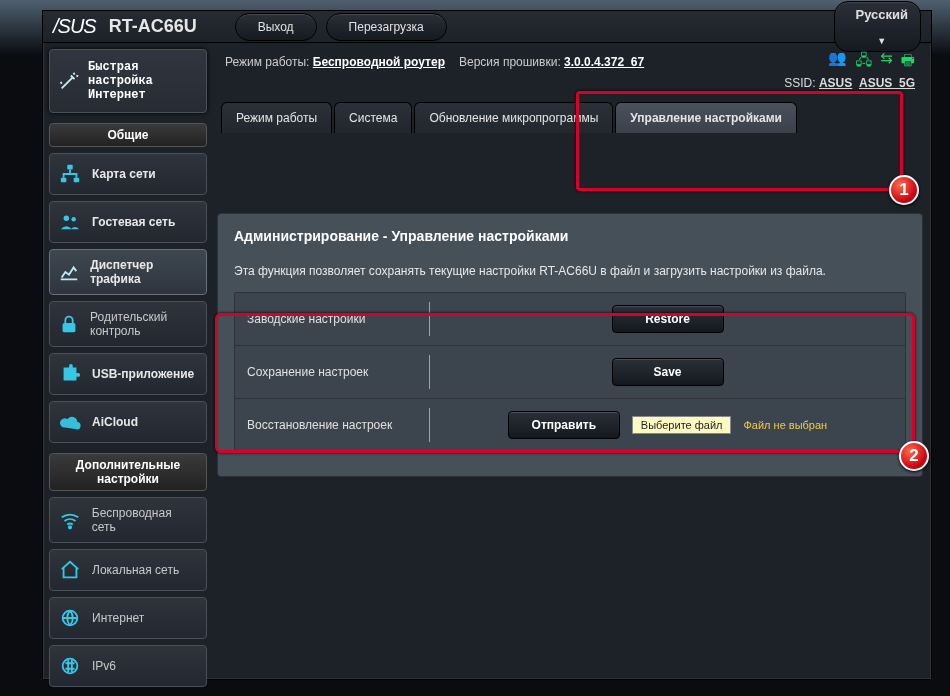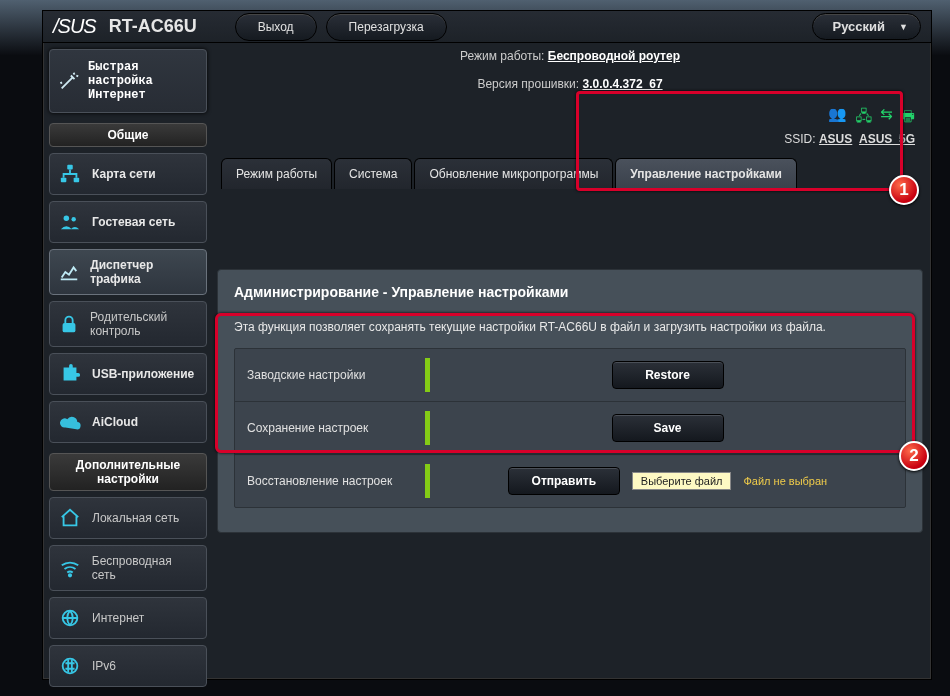--- a/index.html
+++ b/index.html
@@ -40,20 +40,21 @@
     box-shadow: inset 0 1px 0 #444;
   }
   .spacer { flex: 1; }
   .langbtn {
     display: flex; align-items: center; gap: 14px;
     background: linear-gradient(#2a2f38, #151a20);
     border: 1px solid #000; border-radius: 14px;
     padding: 5px 12px 5px 20px;
     color: #e0e0e0; font-weight: bold; font-size: 13px; cursor: pointer;
     box-shadow: inset 0 1px 0 #444;
+    flex-direction: column;
   }
   .langbtn .arrow { font-size: 9px; }
 
   .columns { display: flex; }
   .sidebar { width: 170px; padding: 6px; }
   .qis {
     display: flex; align-items: center; gap: 8px;
     background: linear-gradient(#30363f, #272c34);
     border: 1px solid #4a5059; border-radius: 4px;
     padding: 10px 8px; color: #fff; font-weight: bold; font-size: 12px;
@@ -73,21 +74,21 @@
     color: #e8e8e8; font-size: 12px; font-weight: bold;
   }
   .navitem.active { background: linear-gradient(#3e4750, #2e353e); border-color: #6a727c; }
   .navitem.dim { color: #c8c8c8; font-weight: normal; }
   .navicon { width: 24px; height: 24px; display: flex; align-items: center; justify-content: center; color: #37c7e6; }
   .navicon svg { width: 22px; height: 22px; }
 
   .main { flex: 1; padding: 0 8px 8px 4px; position: relative; }
   .statusbar {
     display: flex; align-items: center; gap: 14px;
-    padding: 6px 8px 2px; font-size: 12px; color: #ddd; flex-direction: column;
+    padding: 6px 8px 2px; font-size: 12px; color: #ddd;
   }
   .statusbar .k { color: #ccc; }
   .statusbar .v { color: #fff; font-weight: bold; text-decoration: underline; }
   .status-icons { margin-left: auto; display: flex; gap: 8px; }
   .status-icons span { color: #22d36a; font-size: 15px; }
   .ssidline { padding: 0 8px 6px; font-size: 12px; color: #ddd; text-align: right; }
   .ssidline .v { font-weight: bold; text-decoration: underline; }
 
   .tabs {
     display: flex; gap: 2px; margin: 6px 2px 0; padding-left: 2px;
@@ -123,21 +124,21 @@
     border-radius: 2px;
   }
   .setrow {
     display: flex; align-items: center;
     border-top: 1px solid #2c3238;
     min-height: 42px;
   }
   .setrow:first-child { border-top: none; }
   .setlabel {
     width: 195px; padding: 10px 12px; font-size: 12px; color: #e0e0e0;
-    border-right: 5px solid #84cc16;
+    border-right: 1px solid #84cc16;
   }
   .setctrl { flex: 1; padding: 12px 12px; display: flex; align-items: center; gap: 12px; justify-content: center; }
   .actbtn {
     background: linear-gradient(#2b3038, #14181e);
     border: 1px solid #000; border-radius: 4px;
     color: #fff; font-weight: bold; font-size: 12px;
     padding: 6px 0; width: 112px; text-align: center; cursor: pointer;
     box-shadow: inset 0 1px 0 #4a4f57;
   }
   .filebtn {
@@ -243,33 +244,33 @@
             </svg>
           </span>
         <span>AiCloud</span>
       </div>
 
       <div class="section-head">Дополнительные настройки</div>
 
       <div class="navitem dim">
         <span class="navicon">
             <svg viewBox="0 0 24 24" fill="none" stroke="#37c7e6" stroke-width="2">
-              <path d="M3 11 L12 3 l9 8 M5 10 v10 h14 v-10"></path>
-            </svg>
-          </span>
-        <span>Локальная сеть</span>
-      </div>
-      <div class="navitem dim">
-        <span class="navicon">
-            <svg viewBox="0 0 24 24" fill="none" stroke="#37c7e6" stroke-width="2">
               <path d="M3 9 a16 16 0 0 1 18 0 M6 13 a10 10 0 0 1 12 0 M9 17 a5 5 0 0 1 6 0"></path>
               <circle cx="12" cy="20" r="1.3" fill="#37c7e6"></circle>
             </svg>
           </span>
         <span>Беспроводная сеть</span>
+      </div>
+      <div class="navitem dim">
+        <span class="navicon">
+            <svg viewBox="0 0 24 24" fill="none" stroke="#37c7e6" stroke-width="2">
+              <path d="M3 11 L12 3 l9 8 M5 10 v10 h14 v-10"></path>
+            </svg>
+          </span>
+        <span>Локальная сеть</span>
       </div>
       <div class="navitem dim">
         <span class="navicon">
             <svg viewBox="0 0 24 24" fill="none" stroke="#37c7e6" stroke-width="2">
               <circle cx="12" cy="12" r="8"></circle>
               <path d="M4 12 h16 M12 4 a12 12 0 0 1 0 16 M12 4 a12 12 0 0 0 0 16"></path>
             </svg>
           </span>
         <span>Интернет</span>
       </div>

